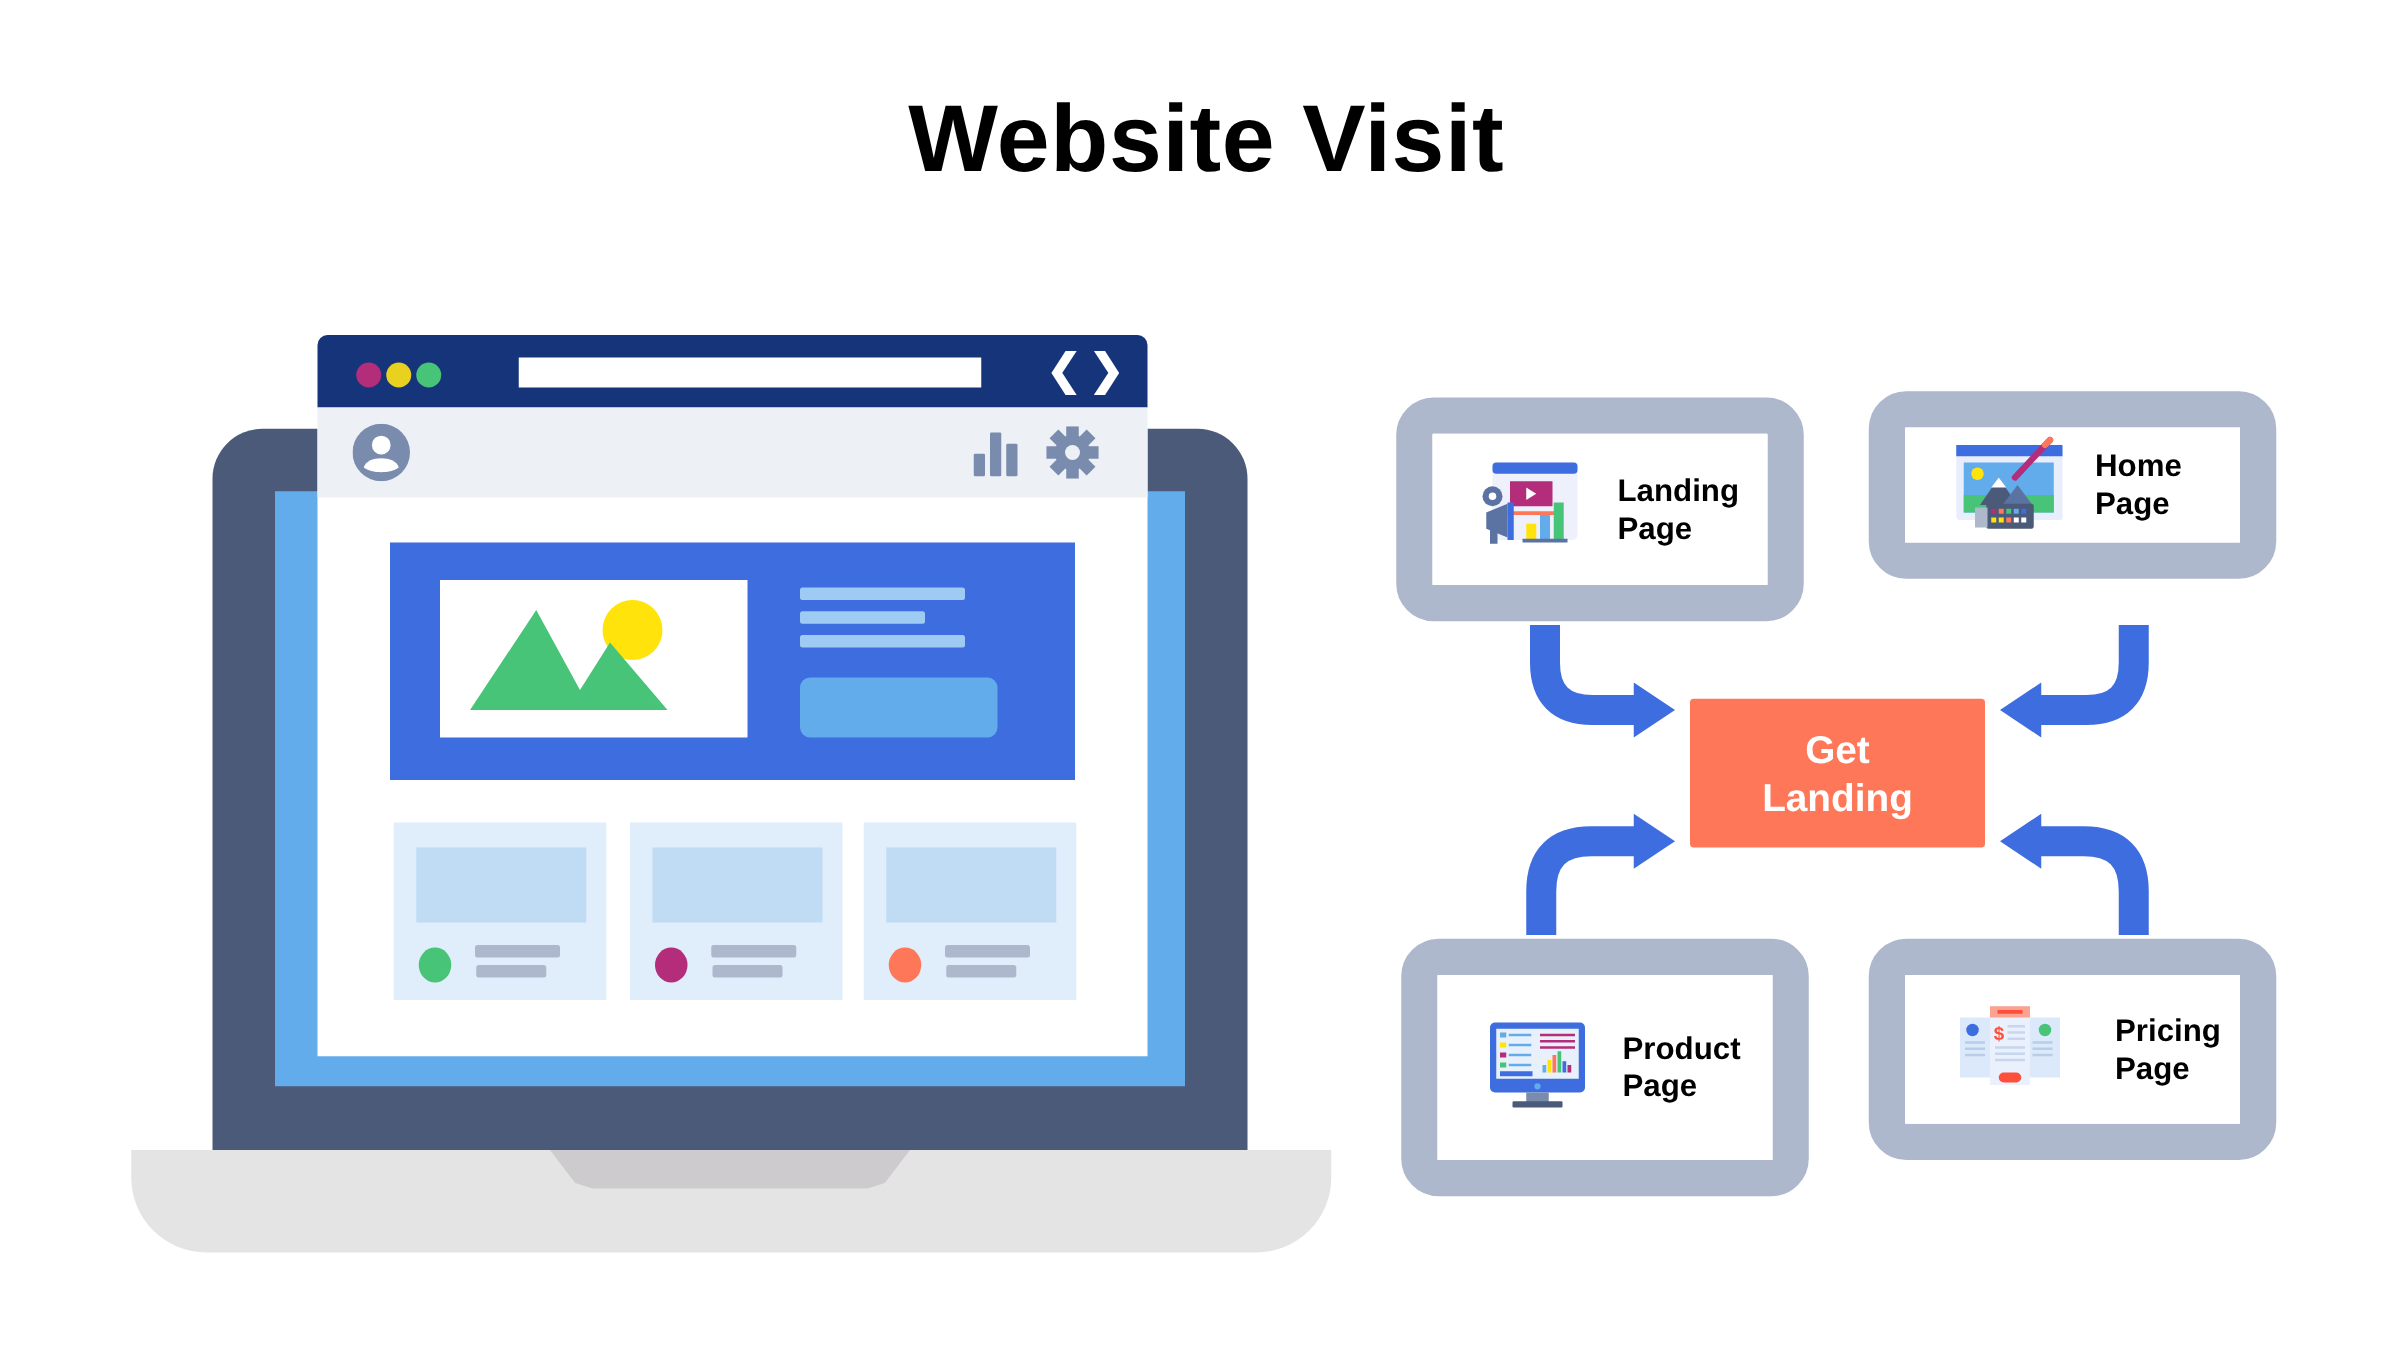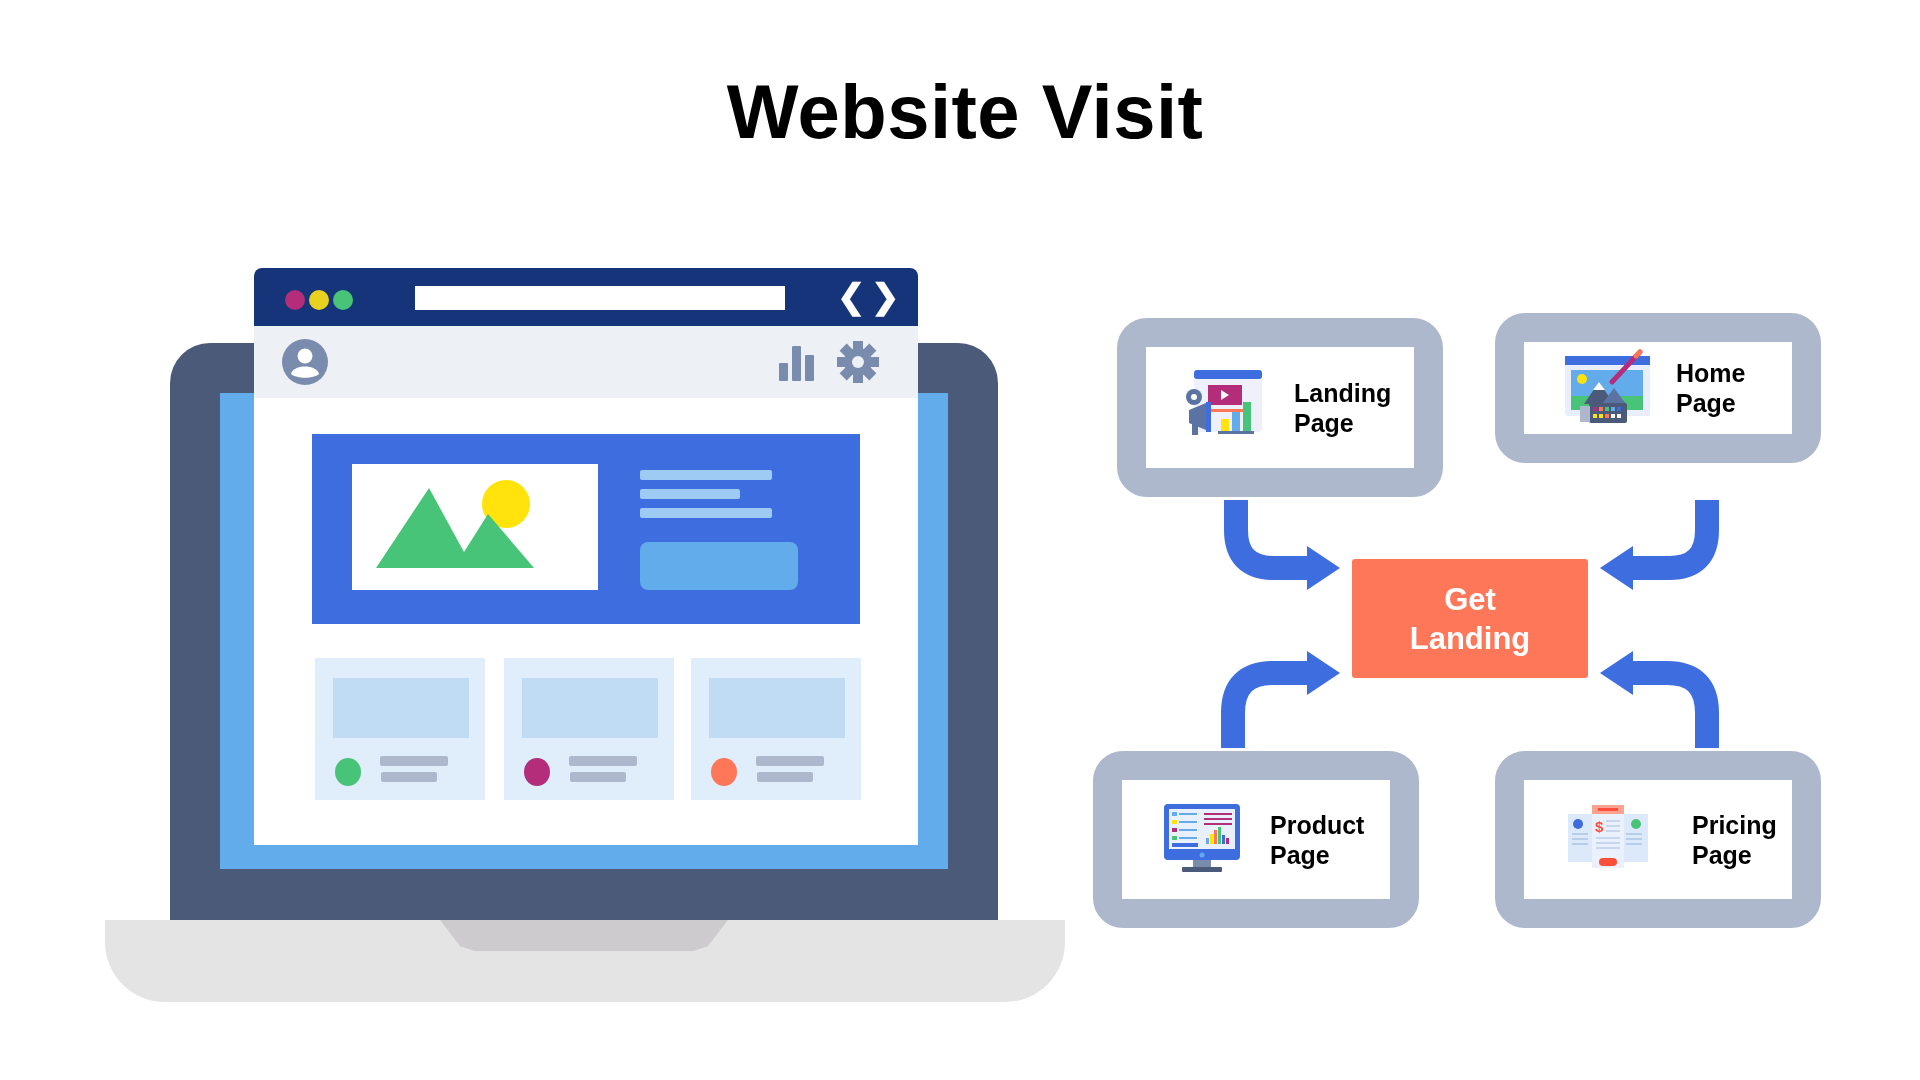--- a/index.html
+++ b/index.html
@@ -175,21 +175,21 @@
           <rect x="55" y="66" width="4" height="4" fill="#fff"></rect>
       </svg>
     </div>
     <div class="node-label" style="margin-left:26px">
       <div>Home</div>
       <div>Page</div>
     </div>
   </div>
 </div>
 
-<div class="abs node" style="left:1093px;top:751px;width:326px;height:177px">
+<div class="abs node" style="left:1121px;top:751px;width:326px;height:206px">
   <div class="node-inner">
     <div class="node-icon">
       <svg width="88" height="80" viewBox="0 0 88 80">
         <rect x="4" y="4" width="76" height="56" rx="4" fill="#3d6ddf"></rect>
         <rect x="9" y="9" width="66" height="40" fill="#e8f1fb"></rect>
         <rect x="12" y="12" width="5" height="4" fill="#63aceb"></rect>
           <rect x="19" y="13" width="18" height="2" fill="#63aceb"></rect>
         <rect x="12" y="20" width="5" height="4" fill="#ffe30a"></rect>
           <rect x="19" y="21" width="18" height="2" fill="#63aceb"></rect>
         <rect x="12" y="28" width="5" height="4" fill="#b42d7a"></rect>

